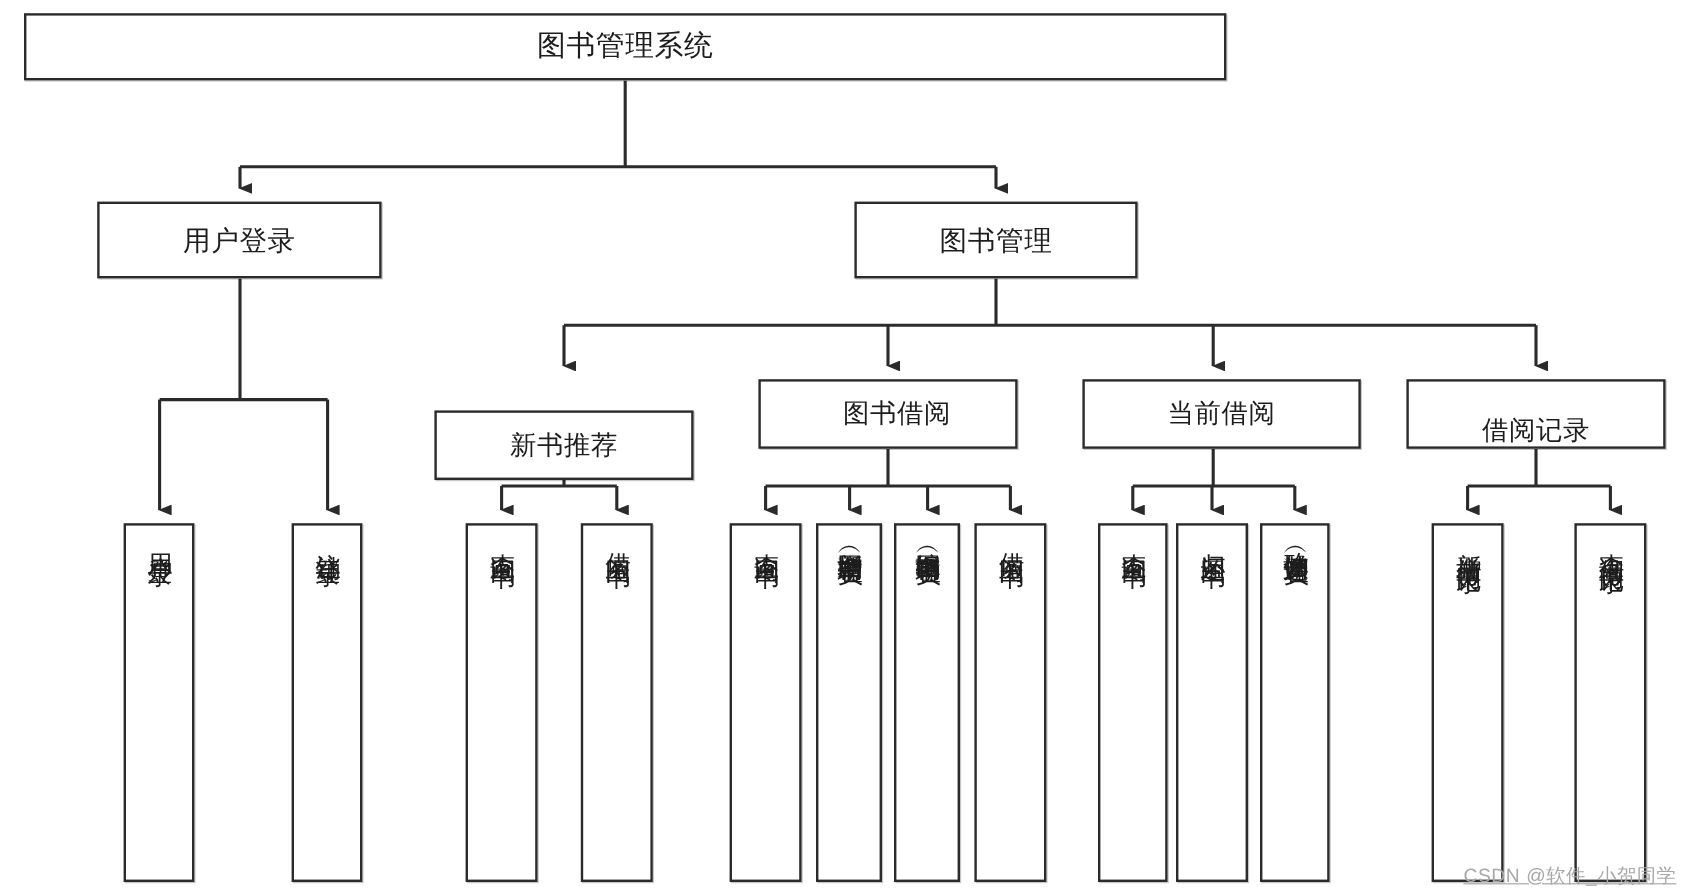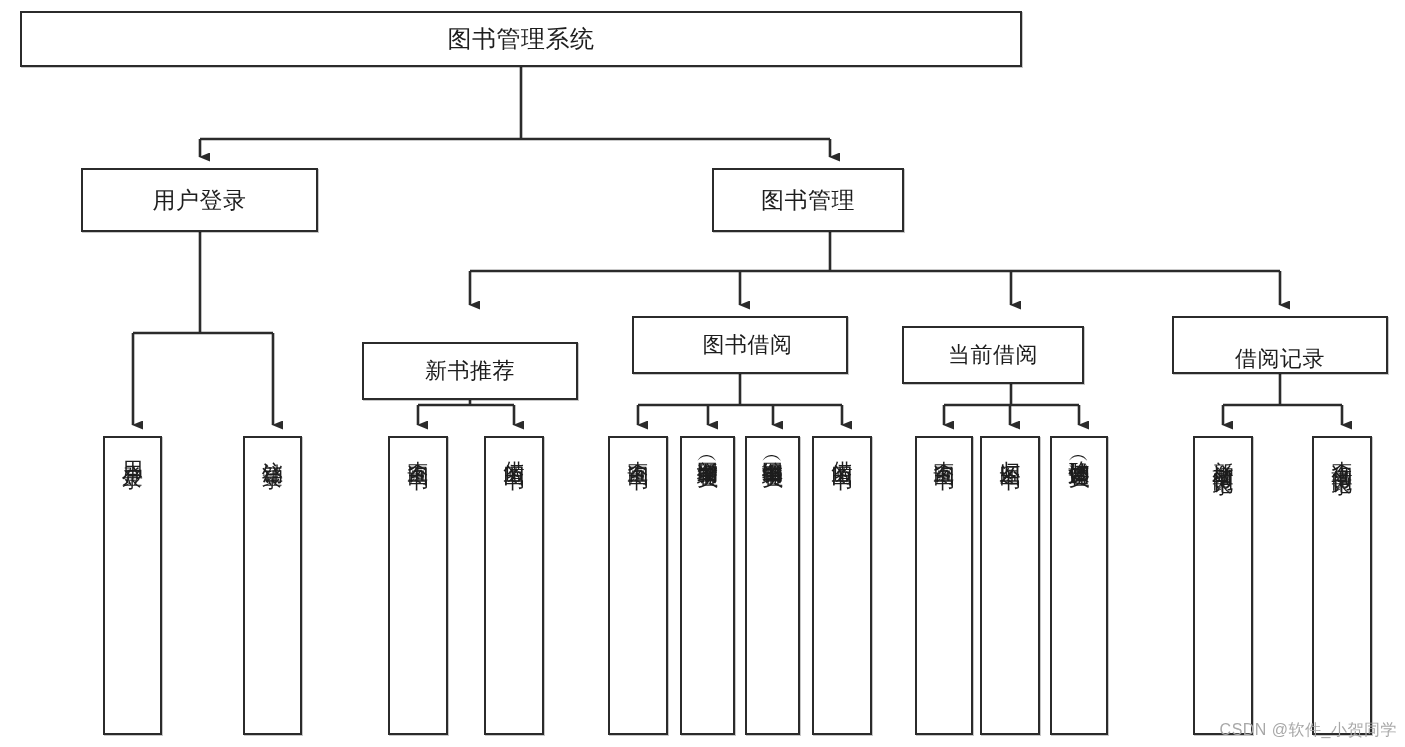--- a/index.html
+++ b/index.html
@@ -63,20 +63,21 @@
     pointer-events: none;
   }
   .watermark {
     position: absolute;
     right: 8px;
     bottom: 6px;
     font-size: 16px;
     color: #a8a8a8;
     letter-spacing: 0.5px;
     white-space: nowrap;
+    text-decoration: underline;
   }
 </style>
 </head>
 <body>
 
 <div id="diagram-root">
   <svg id="edge-layer" viewBox="0 0 1405 747">
     <defs>
       <marker id="arrowhead" markerWidth="9" markerHeight="11" refX="4.5" refY="10" orient="auto" markerUnits="userSpaceOnUse">
         <polygon points="0,0 9,0 4.5,11" fill="#2b2b2b"></polygon>
@@ -118,30 +119,30 @@
         <path d="M 1342 405 L 1342 425" marker-end="url(#arrowhead)"></path>
       </g>
   </svg>
   <div id="node-layer">
       <div class="node-box lvl0" style="left: 20px; top: 11px; width: 1002px; height: 56px;">
         <span class="node-label">图书管理系统</span>
       </div>
       <div class="node-box lvl1" style="left: 81px; top: 168px; width: 237px; height: 64px;">
         <span class="node-label">用户登录</span>
       </div>
-      <div class="node-box lvl1" style="left: 712px; top: 168px; width: 192px; height: 64px;">
+      <div class="node-box lvl1" style="left: 712px; top: 168px; width: 236px; height: 64px;">
         <span class="node-label">图书管理</span>
       </div>
       <div class="node-box lvl2" style="left: 362px; top: 316px; width: 216px; height: 58px; margin-top: 26px;">
         <span class="node-label">新书推荐</span>
       </div>
       <div class="node-box lvl2" style="left: 632px; top: 316px; width: 216px; height: 58px; padding-left: 15px;">
         <span class="node-label">图书借阅</span>
       </div>
-      <div class="node-box lvl2" style="left: 902px; top: 316px; width: 182px; height: 58px; margin-top: 10px;">
+      <div class="node-box lvl2" style="left: 902px; top: 316px; width: 232px; height: 58px;">
         <span class="node-label">当前借阅</span>
       </div>
       <div class="node-box lvl2" style="left: 1172px; top: 316px; width: 216px; height: 58px; align-items: flex-end;">
         <span class="node-label">借阅记录</span>
       </div>
       <div class="node-box lvl3 leaf" style="left: 103px; top: 436px; width: 59px; height: 299px;">
         <span class="node-label">用户登录</span>
       </div>
       <div class="node-box lvl3 leaf" style="left: 243px; top: 436px; width: 59px; height: 299px;">
         <span class="node-label">注销登录</span>

